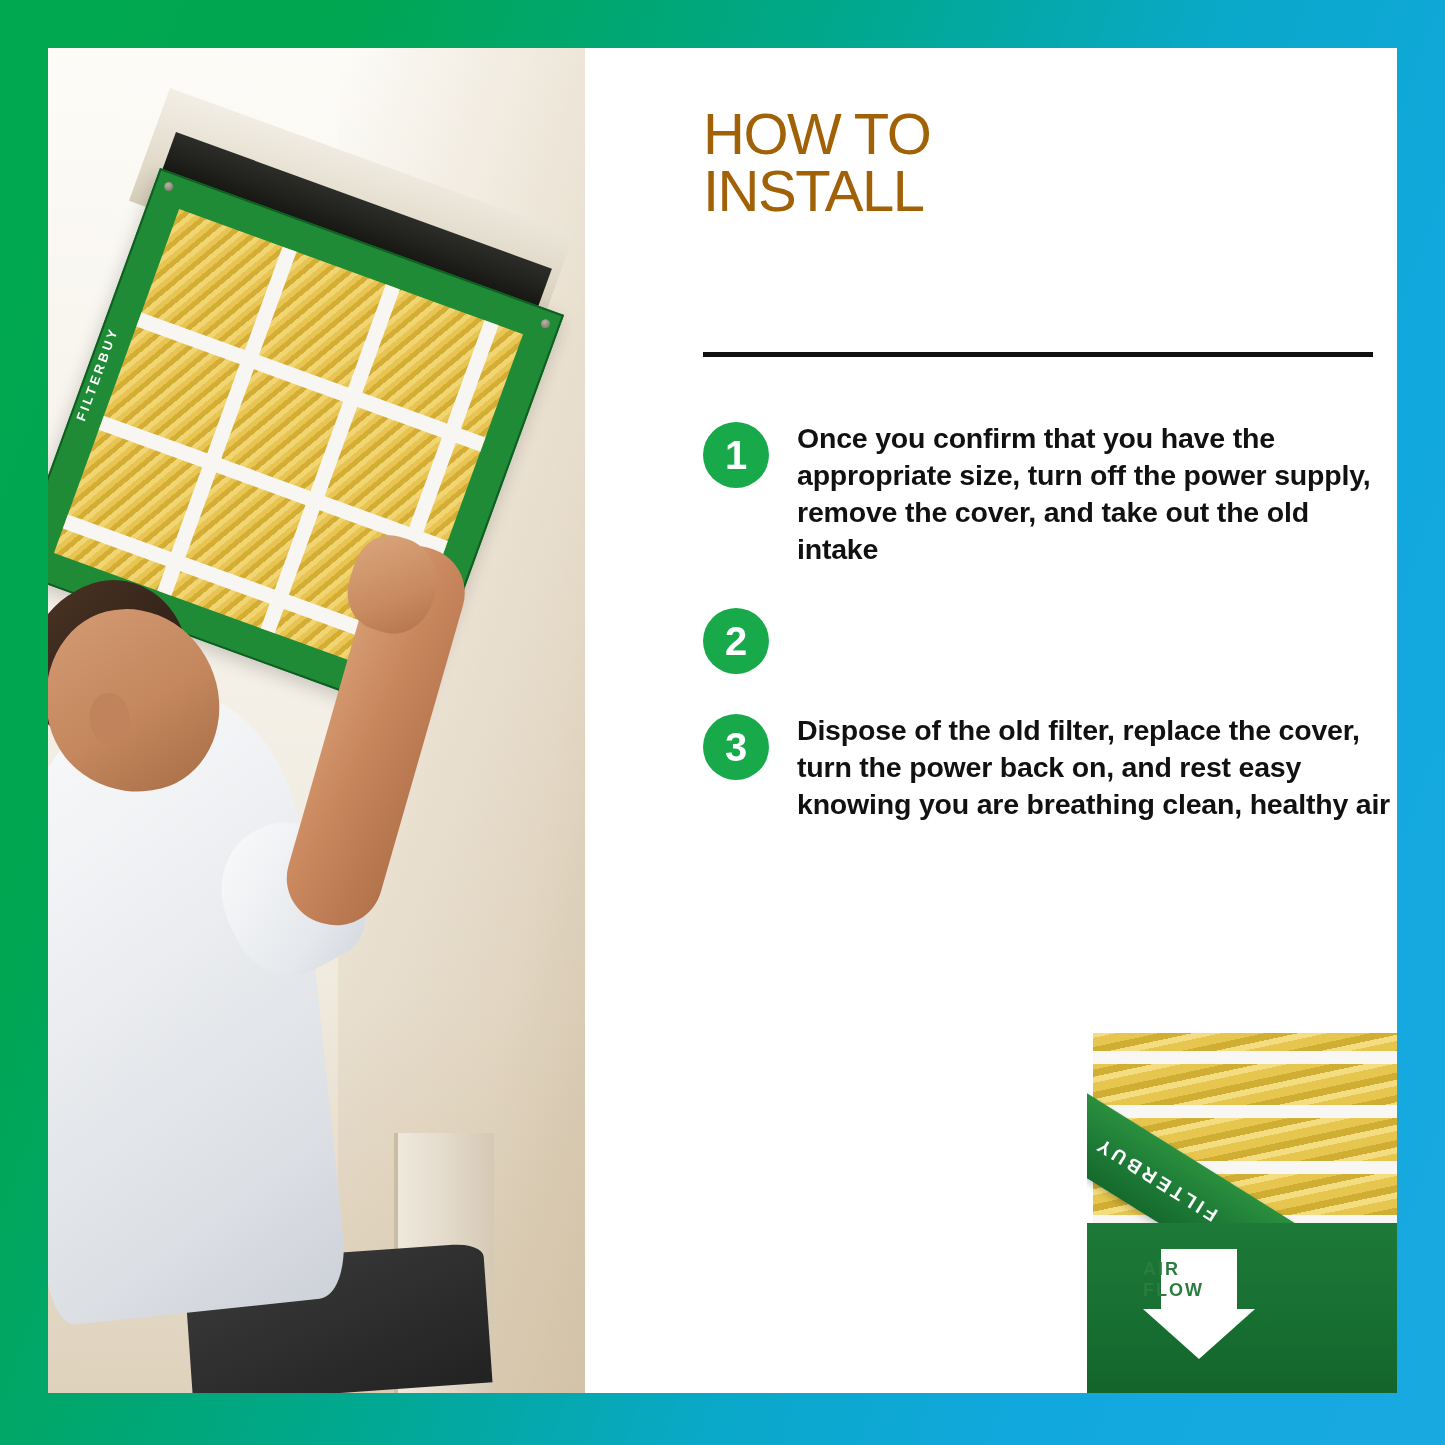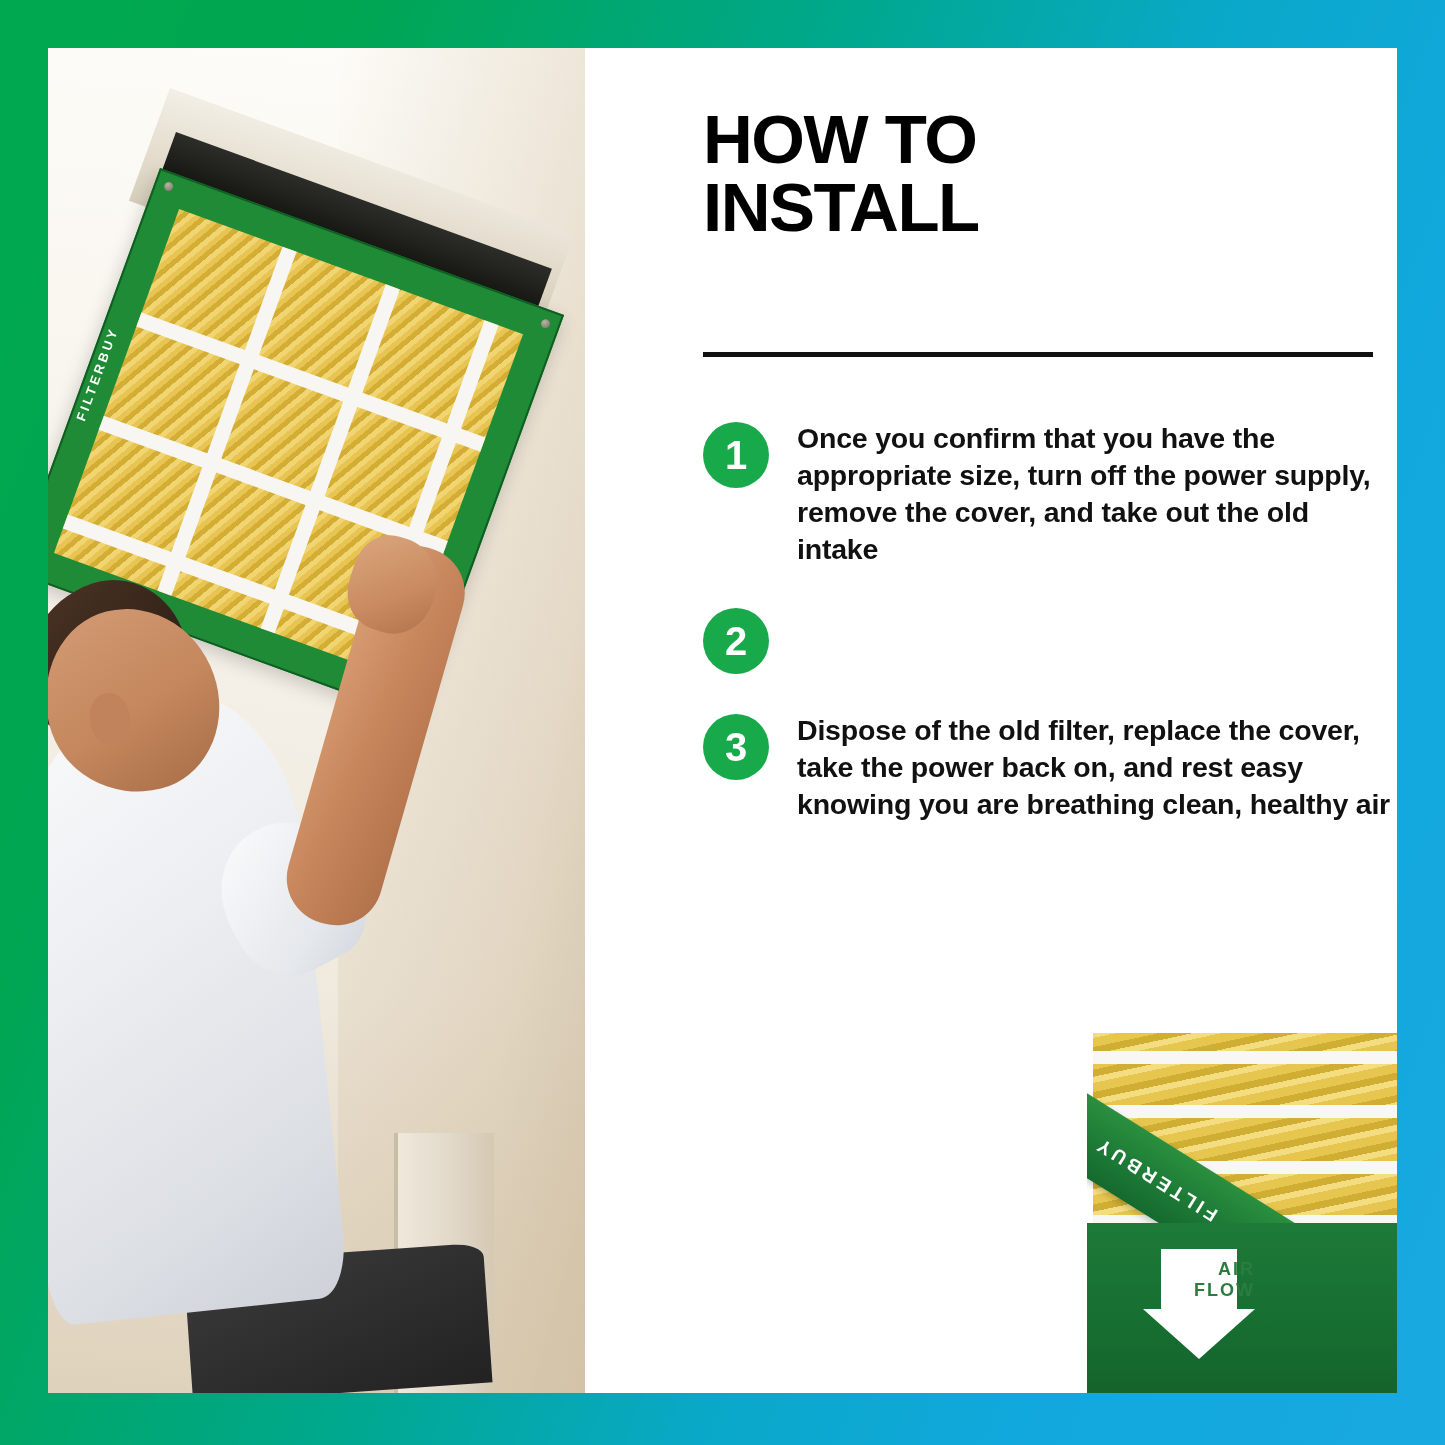--- a/index.html
+++ b/index.html
@@ -175,25 +175,25 @@
   #right {
     position: absolute;
     left: 537px; top: 0;
     width: 812px; height: 1345px;
     background: #fff;
   }
   #title {
     position: absolute;
     left: 118px; top: 58px;
     width: 660px;
-    font-size: 69px;
+    font-size: 58px;
     line-height: 0.98;
-    font-weight: 700;
+    font-weight: 400;
     letter-spacing: -1.5px;
-    color: #000000;
+    color: #a16207;
     font-family: "Liberation Sans", sans-serif;
   }
   #divider {
     position: absolute;
     left: 118px; top: 304px;
     width: 670px; height: 5px;
     background: #111;
   }
   #steps { position: absolute; left: 118px; top: 372px; width: 690px; }
   .step { display: flex; margin-bottom: 38px; }
@@ -286,21 +286,21 @@
   }
   .airflow .tip {
     position: absolute; left: 0; top: 60px;
     width: 0; height: 0;
     border-left: 56px solid transparent;
     border-right: 56px solid transparent;
     border-top: 50px solid #fff;
   }
   .airflow .txt {
     position: absolute; left: 0; top: 10px; width: 112px;
-    text-align: right;
+    text-align: left;
     color: #2a7d3f;
     font-size: 18px;
     font-weight: 600;
     letter-spacing: 2px;
     line-height: 1.18;
   }
 </style>
 </head>
 <body>
 
@@ -350,21 +350,21 @@
       <div id="steps">
         <div class="step">
           <div class="badge">1</div>
           <div class="step-text">Once you confirm that you have the appropriate size, turn off the power supply, remove the cover, and take out the old intake</div>
         </div>
         <div class="step">
           <div class="badge">2</div>
         </div>
         <div class="step">
           <div class="badge">3</div>
-          <div class="step-text">Dispose of the old filter, replace the cover, take the power back on, and rest easy knowing you are breathing clean, healthy air</div>
+          <div class="step-text">Dispose of the old filter, replace the cover, turn the power back on, and rest easy knowing you are breathing clean, healthy air</div>
         </div>
       </div>
 
       <div id="product">
         <div class="pf-top">
           <div class="pf-pleats"></div>
           <div class="pf-sep" style="top:28px;"></div>
           <div class="pf-sep" style="top:82px;"></div>
           <div class="pf-sep" style="top:138px;"></div>
           <div class="pf-sep" style="top:192px;"></div>

